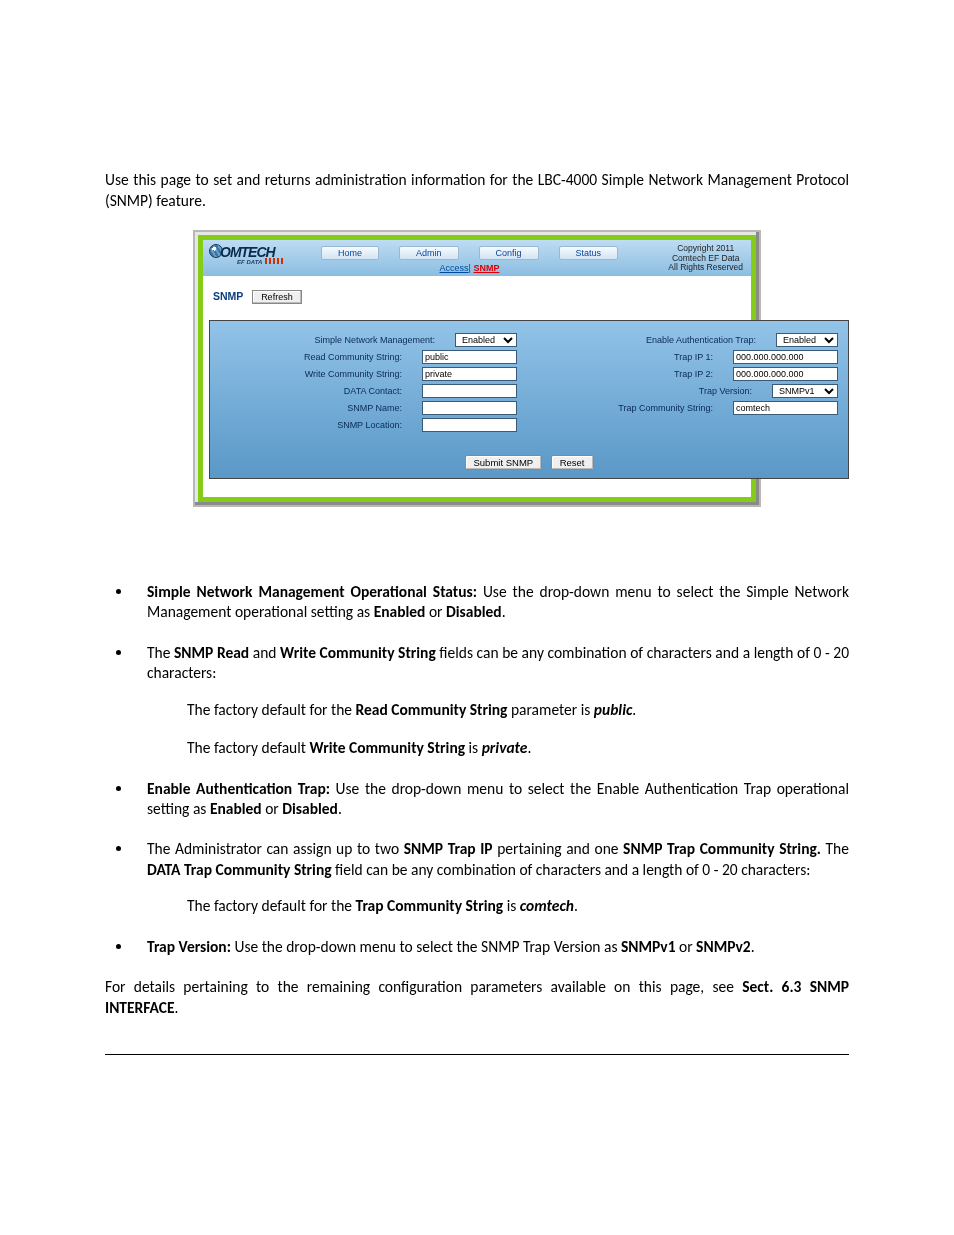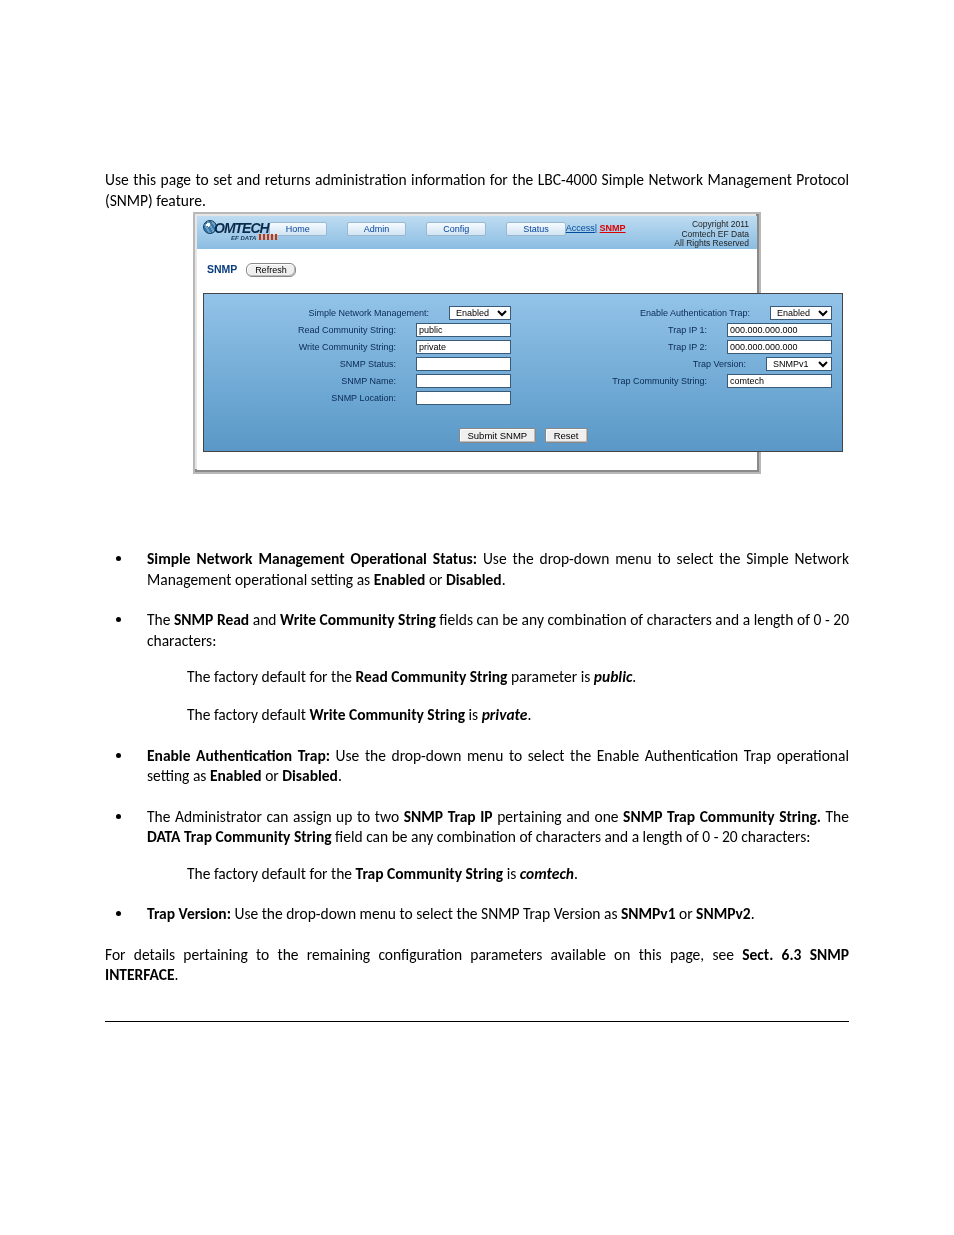--- a/index.html
+++ b/index.html
@@ -11,26 +11,27 @@
     width: 954px;
     margin: 0 auto;
     padding: 0;
   }
   .page {
     padding: 170px 105px 40px 105px;
   }
   .intro {
     text-align: justify;
     line-height: 1.35;
+    margin-bottom: 18px;
   }
   
   .panel-outer {
     border: 2px solid #b8b8b8;
     box-shadow: inset -3px -3px 0 #8a8a8a, inset 3px 3px 0 #e6e6e6;
-    padding: 2px;
+    padding: 8px;
     background: #84cc16;
     width: 568px;
     margin: 0 auto 75px auto;
   }
   .panel-inner {
     background: #fff;
     width: 100%;
     font-family: Arial, sans-serif;
     font-size: 9px;
   }
@@ -76,21 +77,21 @@
     border-radius: 50%;
     background: radial-gradient(circle at 35% 30%, #fff 0 2px, transparent 2px),
                 repeating-linear-gradient(60deg, #6aa0c8 0 2px, #3a77a6 2px 4px);
     vertical-align: -1px;
     border: 1.5px solid #0a3a5c;
     margin-right: -3px;
   }
   .navwrap {
     flex: 1;
     display: flex;
-    flex-direction: row;
+    flex-direction: column;
     align-items: center;
   }
   .navbuttons {
     display: flex;
     gap: 20px;
     margin: 2px 0 2px 0;
   }
   .navbutton {
     font-size: 9px;
     color: #0846a0;
@@ -107,39 +108,39 @@
     margin-top: 1px;
     margin-bottom: 3px;
     text-align: center;
   }
   .breadcrumb span.sep { color: #004a9c; text-decoration: underline; }
   .breadcrumb .bc-access { color: #004a9c; text-decoration: underline; }
   .breadcrumb .bc-snmp { color: #d00; text-decoration: underline; font-weight: bold; }
   .copyright {
     font-size: 8.5px;
     color: #222;
-    text-align: right;
+    text-align: center;
     line-height: 1.15;
     margin-left: 4px;
     white-space: nowrap;
   }
   .panel-body {
     padding: 10px 6px 18px 6px;
   }
   .pagehdr {
     font-size: 10px;
     margin: 4px 0 16px 4px;
   }
   .pagehdr b { color: #0a3d7e; font-size: 10.5px; margin-right: 6px; }
   .refreshbtn {
     font-size: 9px;
     font-family: Arial, sans-serif;
     border: 1px solid #888;
     background: #efefef;
-    border-radius: 6px;
+    border-radius: 0;
     box-shadow: inset -1px -1px 0 #bbb, inset 1px 1px 0 #fff;
     padding: 1px 8px;
     cursor: pointer;
   }
   .formbox {
     border: 1px solid #444;
     background: linear-gradient(#93c3e8 0%, #6fa9d4 60%, #5b98c7 100%);
     margin: 0 auto;
     width: 640px;
     padding: 12px 10px 8px 10px;
@@ -269,21 +270,21 @@
               </div>
               <div class="form-row">
                 <label>Read Community String:</label>
                 <input type="text" class="fw-input" value="public" style="">
               </div>
               <div class="form-row">
                 <label>Write Community String:</label>
                 <input type="text" class="fw-input" value="private" style="">
               </div>
               <div class="form-row">
-                <label>SNMP Status:</label>
+                <label>DATA Contact:</label>
                 <input type="text" class="fw-input" value="" style="">
               </div>
               <div class="form-row">
                 <label>SNMP Name:</label>
                 <input type="text" class="fw-input" value="" style="">
               </div>
               <div class="form-row">
                 <label>SNMP Location:</label>
                 <input type="text" class="fw-input" value="" style="">
               </div>

